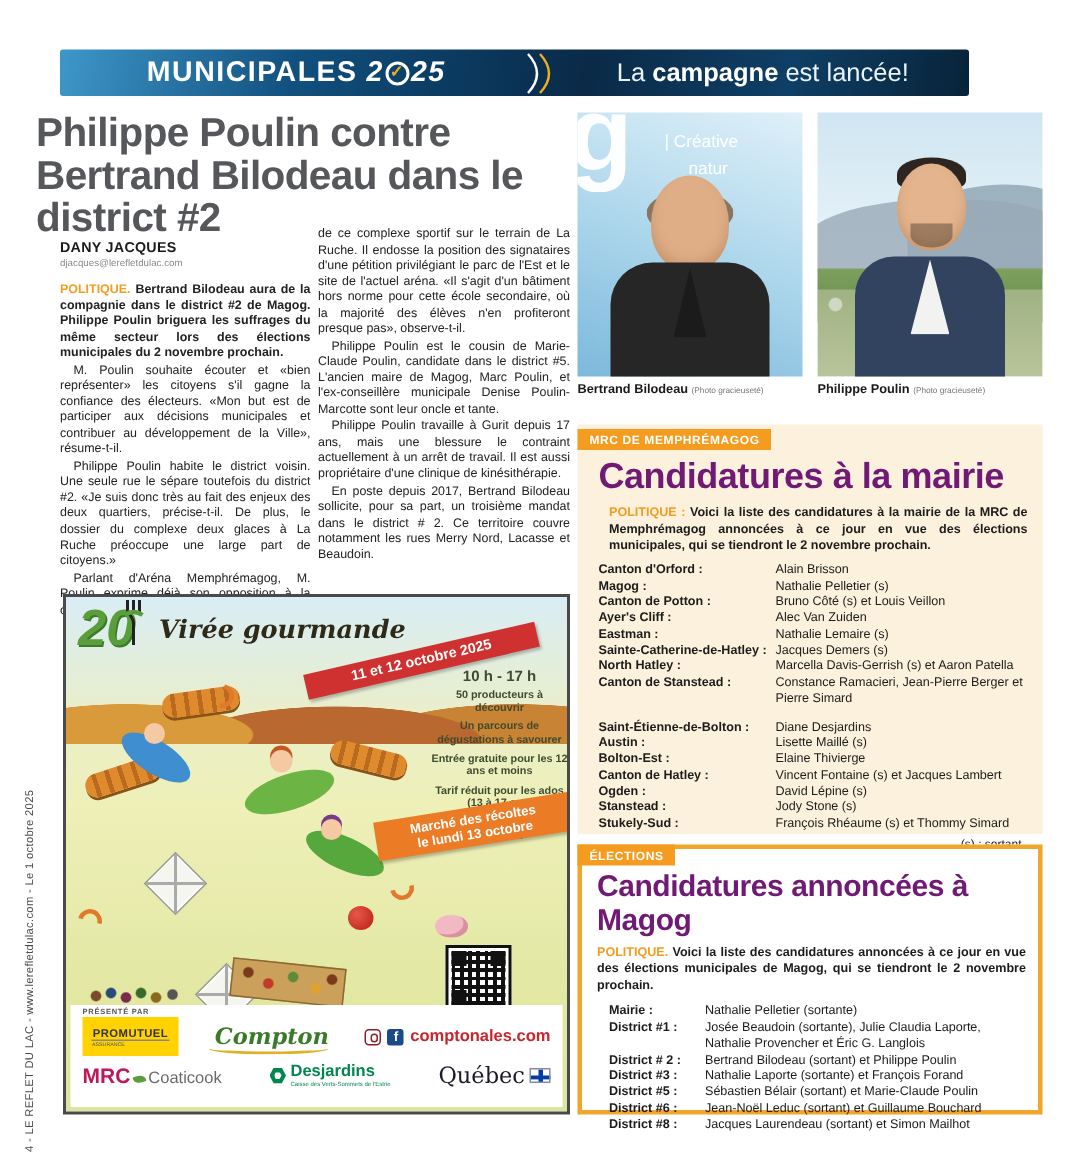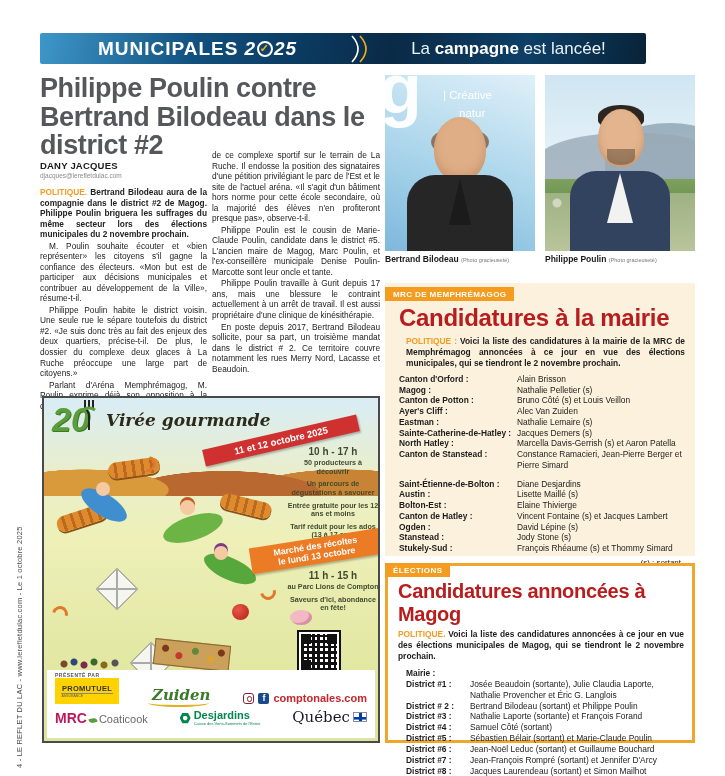--- a/index.html
+++ b/index.html
@@ -16,21 +16,21 @@
     display:flex; align-items:center; }
   .banner-left { width:315px; display:flex; align-items:center; justify-content:center; gap:6px; color:#fff; font-weight:bold; font-size:19px; letter-spacing:1px; }
   .year { font-style:italic; display:inline-flex; align-items:center; }
   .check-circle { display:inline-flex; align-items:center; justify-content:center; width:16px; height:16px; border:2.2px solid #ffffff; border-radius:50%; margin:0 1px; }
   .check-circle span { color:#f3ae1e; font-size:11px; font-weight:bold; font-style:normal; line-height:1; }
   .banner-curves { margin-left:-8px; }
   .banner-right { flex:1; text-align:center; color:#e8f2f8; font-size:17px; font-weight:normal; }
   .banner-right b { color:#ffffff; }
 
   
-  .headline { left:40px; top:74px; width:348px; font-size:27px; line-height:1.06; font-weight:bold; color:#56575b; letter-spacing:-.4px; }
+  .headline { left:24px; top:74px; width:348px; font-size:27px; line-height:1.06; font-weight:bold; color:#56575b; letter-spacing:-.4px; }
   .byline { left:40px; top:160px; }
   .byline .author { font-size:9.5px; font-weight:bold; color:#1a1a1a; letter-spacing:.2px; }
   .byline .email { font-size:6.5px; color:#8a8a8a; margin-top:1px; }
   .colA { left:40px; top:187px; width:167px; }
   .colB { left:212px; top:150px; width:168px; }
   .art p { font-size:8.3px; line-height:1.27; text-align:justify; color:#222; margin-bottom:1px; }
   .art p.ind { text-indent:9px; }
   .lead { font-weight:bold; }
   .kicker { color:#f39c1f; font-weight:bold; }
 
@@ -60,21 +60,21 @@
   .p2-hair { position:absolute; left:53px; top:30px; width:46px; height:22px; border-radius:50% 50% 30% 30%; background:#2d2620; }
   .p2-beard { position:absolute; left:62px; top:74px; width:28px; height:16px; border-radius:0 0 50% 50%; background:rgba(70,55,40,.45); }
   .p2-body { position:absolute; left:25px; top:96px; width:100px; height:84px; border-radius:26px 26px 0 0; background:#32435f; }
   .p2-shirt { position:absolute; left:62px; top:98px; width:26px; height:50px; background:#f2f3f1; clip-path:polygon(50% 0,0 100%,100% 100%); }
   .caption { top:254px; position:absolute; font-size:8.5px; font-weight:bold; color:#1a1a1a; }
   .caption .credit { font-weight:normal; font-size:5.5px; color:#777; }
 
   
   .tag { background:#f39c1f; color:#ffffff; font-weight:bold; font-size:8px; letter-spacing:.4px; display:inline-block; padding:3px 8px 2px 8px; }
   .mrc-box { left:385px; top:283px; width:310px; height:273px; background:#fcf1dc; }
-  .sec-title { font-weight:bold; color:#b91c1c; letter-spacing:-.3px; }
+  .sec-title { font-weight:bold; color:#701a75; letter-spacing:-.3px; }
   .mrc-title { font-size:24px; margin:3px 0 4px 14px; }
   .sec-intro { font-size:8.4px; font-weight:bold; color:#1c1c1c; line-height:1.3; margin:0 10px 5px 21px; text-align:justify; }
   .krow { display:flex; font-size:8.4px; line-height:1.28; margin-left:14px; margin-right:8px; }
   .krow .k { width:118px; font-weight:bold; color:#1c1c1c; flex:none; }
   .krow .v { flex:1; color:#1c1c1c; }
   .krow.gap { margin-top:8px; }
   .footnote { font-size:8px; color:#1c1c1c; text-align:right; margin:4px 14px 0 0; }
 
   .elec-box { left:385px; top:563px; width:310px; height:180px; background:#ffffff; border:3px solid #f0a62a; }
   .elec-tag { position:absolute; left:-3px; top:-3px; }
@@ -124,21 +124,21 @@
     background-image:radial-gradient(circle at 10px 8px,#7a3a1a 3px,transparent 4px),radial-gradient(circle at 24px 14px,#c23b2a 3px,transparent 4px),radial-gradient(circle at 40px 8px,#5e8a3a 3px,transparent 4px),radial-gradient(circle at 56px 14px,#e0a22e 3px,transparent 4px),radial-gradient(circle at 66px 7px,#7a3a1a 3px,transparent 4px); }
   .pig { position:absolute; left:246px; top:212px; width:22px; height:15px; background:#f2b9c4; border-radius:50%; box-shadow:inset -3px -2px 0 #d890a2; }
   .apple { position:absolute; left:188px; top:206px; width:17px; height:16px; background:radial-gradient(circle at 35% 35%,#e8574a,#b41e16); border-radius:50%; }
   .pumpkin { position:absolute; width:18px; height:14px; background:repeating-linear-gradient(90deg,#e2711f 0 4px,#c75d14 4px 6px); border-radius:50%; }
   .crowd { position:absolute; left:14px; top:258px; width:70px; height:16px;
      background:radial-gradient(circle at 6px 8px,#7a4a2a 3px,transparent 4px),radial-gradient(circle at 16px 6px,#2a4a7a 3px,transparent 4px),radial-gradient(circle at 26px 9px,#7a2a4a 3px,transparent 4px),radial-gradient(circle at 36px 6px,#3a6a2a 3px,transparent 4px),radial-gradient(circle at 46px 9px,#8a6a1a 3px,transparent 4px),radial-gradient(circle at 57px 7px,#555 3px,transparent 4px); }
 
   
   .ad-footer { position:absolute; left:3px; right:3px; bottom:3px; height:68px; background:#ffffff; padding:2px 8px; }
   .presented { font-size:5px; font-weight:bold; color:#555; letter-spacing:.5px; }
-  .foot-row { display:flex; align-items:flex-end; justify-content:space-between; }
+  .foot-row { display:flex; align-items:center; justify-content:space-between; }
   .promutuel { width:64px; height:26px; background:#ffd200; display:flex; flex-direction:column; align-items:center; justify-content:center; }
   .promutuel .p1 { font-size:7.5px; font-weight:bold; color:#333; letter-spacing:.3px; }
   .promutuel .p2 { font-size:3.5px; color:#555; border-top:.5px solid #888; width:80%; text-align:left; }
   .compton { font-family:"DejaVu Serif", serif; font-style:italic; font-weight:bold; font-size:15px; color:#3a7a28; position:relative; }
   .compton:after { content:""; position:absolute; left:-4px; bottom:-3px; width:105%; height:6px; border-bottom:2px solid #e0b020; border-radius:50%; }
   .social { display:flex; align-items:center; gap:4px; }
   .ig { width:11px; height:11px; border:1.6px solid #8a1f2e; border-radius:3px; position:relative; }
   .ig:after { content:""; position:absolute; left:2.5px; top:2.5px; width:3.5px; height:3.5px; border:1.3px solid #8a1f2e; border-radius:50%; }
   .fb { width:11px; height:11px; background:#1b4a8a; border-radius:2px; color:#fff; font-weight:bold; font-size:9px; text-align:center; line-height:11px; }
   .weburl { color:#c9252c; font-weight:bold; font-size:11px; }
@@ -292,48 +292,41 @@
     </div>
   <div class="footnote">(s) : sortant</div>
 </div>
 
 <div class="elec-box abs">
   <div class="tag elec-tag">ÉLECTIONS</div>
   <h2 class="sec-title elec-title">Candidatures annoncées à Magog</h2>
   <p class="sec-intro elec-intro"><span class="kicker">POLITIQUE.</span><span> Voici la liste des candidatures annoncées à ce jour en vue des élections municipales de Magog, qui se tiendront le 2 novembre prochain.</span></p>
   <div class="erow">
       <span class="k">Mairie :</span>
+      <span class="v">Nathalie Pelletier (sortante)</span>
     </div>
   <div class="erow">
       <span class="k">District #1 :</span>
       <span class="v">Josée Beaudoin (sortante), Julie Claudia Laporte, Nathalie Provencher et Éric G. Langlois</span>
     </div>
   <div class="erow">
       <span class="k">District # 2 :</span>
       <span class="v">Bertrand Bilodeau (sortant) et Philippe Poulin</span>
     </div>
   <div class="erow">
       <span class="k">District #3 :</span>
       <span class="v">Nathalie Laporte (sortante) et François Forand</span>
     </div>
   <div class="erow">
-      <span class="k">District #4 :</span>
-      <span class="v">Samuel Côté (sortant)</span>
-    </div>
-  <div class="erow">
       <span class="k">District #5 :</span>
       <span class="v">Sébastien Bélair (sortant) et Marie-Claude Poulin</span>
     </div>
   <div class="erow">
       <span class="k">District #6 :</span>
       <span class="v">Jean-Noël Leduc (sortant) et Guillaume Bouchard</span>
-    </div>
-  <div class="erow">
-      <span class="k">District #7 :</span>
-      <span class="v">Jean-François Rompré (sortant) et Jennifer D'Arcy</span>
     </div>
   <div class="erow">
       <span class="k">District #8 :</span>
       <span class="v">Jacques Laurendeau (sortant) et Simon Mailhot</span>
     </div>
 </div>
 
 <div class="ad abs">
   <div class="ad-hills"></div>
   <div class="ad-code">&gt;54298-3</div>
@@ -372,37 +365,32 @@
   <div class="pumpkin" style="left:128px; top:286px;"></div>
   <div class="pumpkin" style="left:148px; top:292px;"></div>
   <div class="apple"></div>
   <div class="pig"></div>
   <div class="crowd"></div>
 
   <div class="ribbon-orange">
     <span>Marché des récoltes</span>
     <span>le lundi 13 octobre</span>
   </div>
-  <div class="ad-info2">
-    <div class="h1">11 h - 15 h</div>
-    <div class="line">au Parc Lions de Compton</div>
-    <div class="line">Saveurs d'ici, abondance en fête!</div>
-  </div>
   <div class="qr">
       <div class="qr-in"></div>
     </div>
 
   <div class="ad-footer">
     <div class="presented">PRÉSENTÉ PAR</div>
     <div class="foot-row">
       <div class="promutuel">
         <div class="p1">PROMUTUEL</div>
         <div class="p2">ASSURANCE</div>
       </div>
-      <div class="compton">Zuiden</div>
+      <div class="compton">Compton</div>
       <div class="social">
         <span class="ig"></span>
         <span class="fb">f</span>
         <span class="weburl">comptonales.com</span>
       </div>
     </div>
     <div class="foot-row" style="margin-top:4px;">
       <div class="mrc-logo">
         <span class="m1">MRC</span>
           <span class="leaf"></span>

